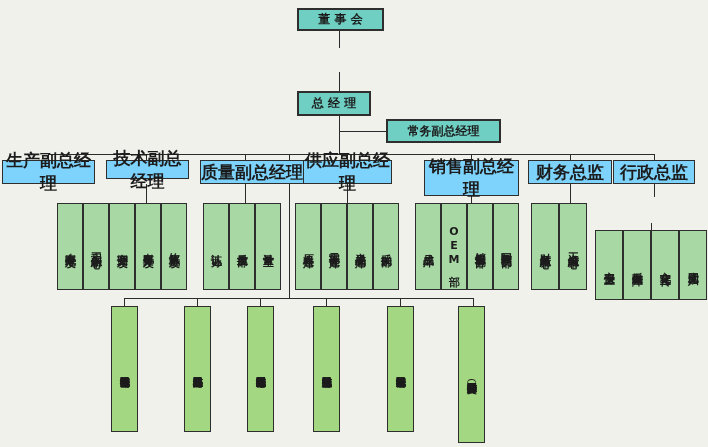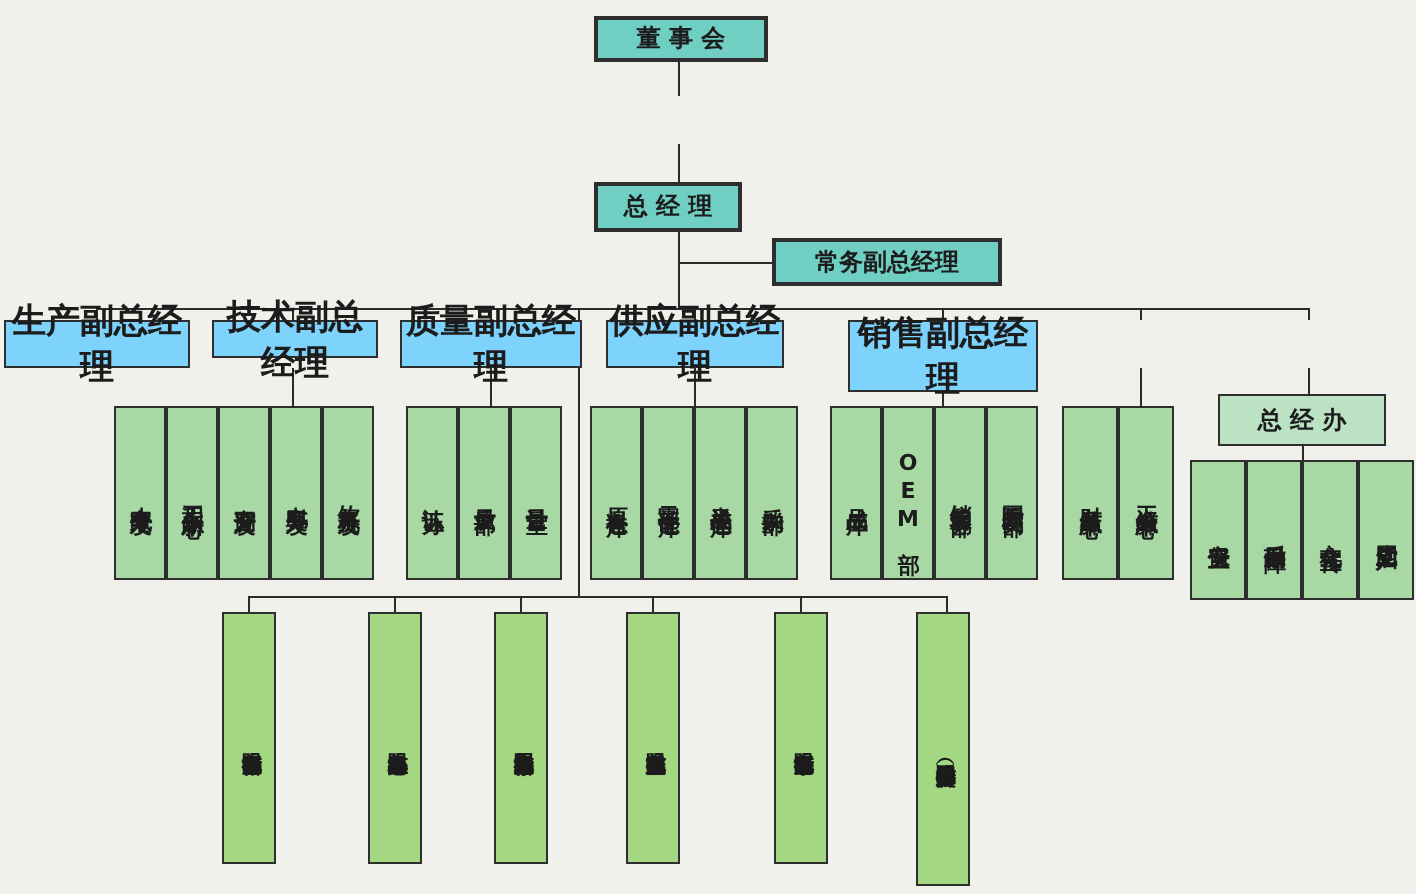--- a/index.html
+++ b/index.html
@@ -75,23 +75,25 @@
   <div class="line" style="left:326px;top:298px;width:1px;height:8px"></div>
   <div class="line" style="left:400px;top:298px;width:1px;height:8px"></div>
   <div class="line" style="left:473px;top:298px;width:1px;height:8px"></div>
 
   <div class="box teal" style="left:297px;top:8px;width:87px;height:23px">董 事 会</div>
   <div class="box teal" style="left:297px;top:91px;width:74px;height:25px">总 经 理</div>
   <div class="box teal" style="left:386px;top:119px;width:115px;height:24px">常务副总经理</div>
 
   <div class="box green" style="left:2px;top:160px;width:93px;height:24px">生产副总经理</div>
   <div class="box green" style="left:106px;top:160px;width:83px;height:19px">技术副总经理</div>
-  <div class="box green" style="left:200px;top:160px;width:91px;height:24px">质量副总经理</div>
+  <div class="box green" style="left:200px;top:160px;width:104px;height:24px">质量副总经理</div>
   <div class="box green" style="left:303px;top:160px;width:89px;height:24px">供应副总经理</div>
   <div class="box green" style="left:424px;top:160px;width:95px;height:36px">销售副总经理</div>
+  <div class="box green" style="left:528px;top:160px;width:84px;height:24px">财务总监</div>
+  <div class="box green" style="left:613px;top:160px;width:82px;height:24px">行政总监</div>
 
   <div class="box dept vbox" style="left:57px;top:203px;width:26px;height:87px">小家电开发</div>
   <div class="box dept vbox" style="left:83px;top:203px;width:26px;height:87px">工程创新中心</div>
   <div class="box dept vbox" style="left:109px;top:203px;width:26px;height:87px">空调开发</div>
   <div class="box dept vbox" style="left:135px;top:203px;width:26px;height:87px">电熨斗开发</div>
   <div class="box dept vbox" style="left:161px;top:203px;width:26px;height:87px">饮水机开发</div>
 
   <div class="box dept vbox" style="left:203px;top:203px;width:26px;height:87px">认证办</div>
   <div class="box dept vbox" style="left:229px;top:203px;width:26px;height:87px">质量部</div>
   <div class="box dept vbox" style="left:255px;top:203px;width:26px;height:87px">计量室</div>
@@ -102,21 +104,20 @@
   <div class="box dept vbox" style="left:373px;top:203px;width:26px;height:87px">采购部</div>
 
   <div class="box dept vbox" style="left:415px;top:203px;width:26px;height:87px">成品库</div>
   <div class="box dept vbox" style="left:441px;top:203px;width:26px;height:87px">OEM部</div>
   <div class="box dept vbox" style="left:467px;top:203px;width:26px;height:87px">销售服务部</div>
   <div class="box dept vbox" style="left:493px;top:203px;width:26px;height:87px">国际贸易部</div>
 
   <div class="box dept vbox" style="left:531px;top:203px;width:28px;height:87px">财务结算中心</div>
   <div class="box dept vbox" style="left:559px;top:203px;width:28px;height:87px">工资结算中心</div>
 
-  <div class="box office" style="left:609px;top:197px;width:84px;height:26px">总 经 办</div>
   <div class="box dept vbox" style="left:595px;top:230px;width:28px;height:70px">安全保卫</div>
   <div class="box dept vbox" style="left:623px;top:230px;width:28px;height:70px">后勤保障</div>
   <div class="box dept vbox" style="left:651px;top:230px;width:28px;height:70px">文化宣传</div>
   <div class="box dept vbox" style="left:679px;top:230px;width:28px;height:70px">党团工妇</div>
 
   <div class="box company vbox" style="left:111px;top:306px;width:27px;height:126px">浙江华裕电器有限公司</div>
   <div class="box company vbox" style="left:184px;top:306px;width:27px;height:126px">上海红心器具有限公司</div>
   <div class="box company vbox" style="left:247px;top:306px;width:27px;height:126px">上海华裕家用电器有限公司</div>
   <div class="box company vbox" style="left:313px;top:306px;width:27px;height:126px">慈溪梦尔电器有限公司</div>
   <div class="box company vbox" style="left:387px;top:306px;width:27px;height:126px">浙江华乐电器有限公司</div>

